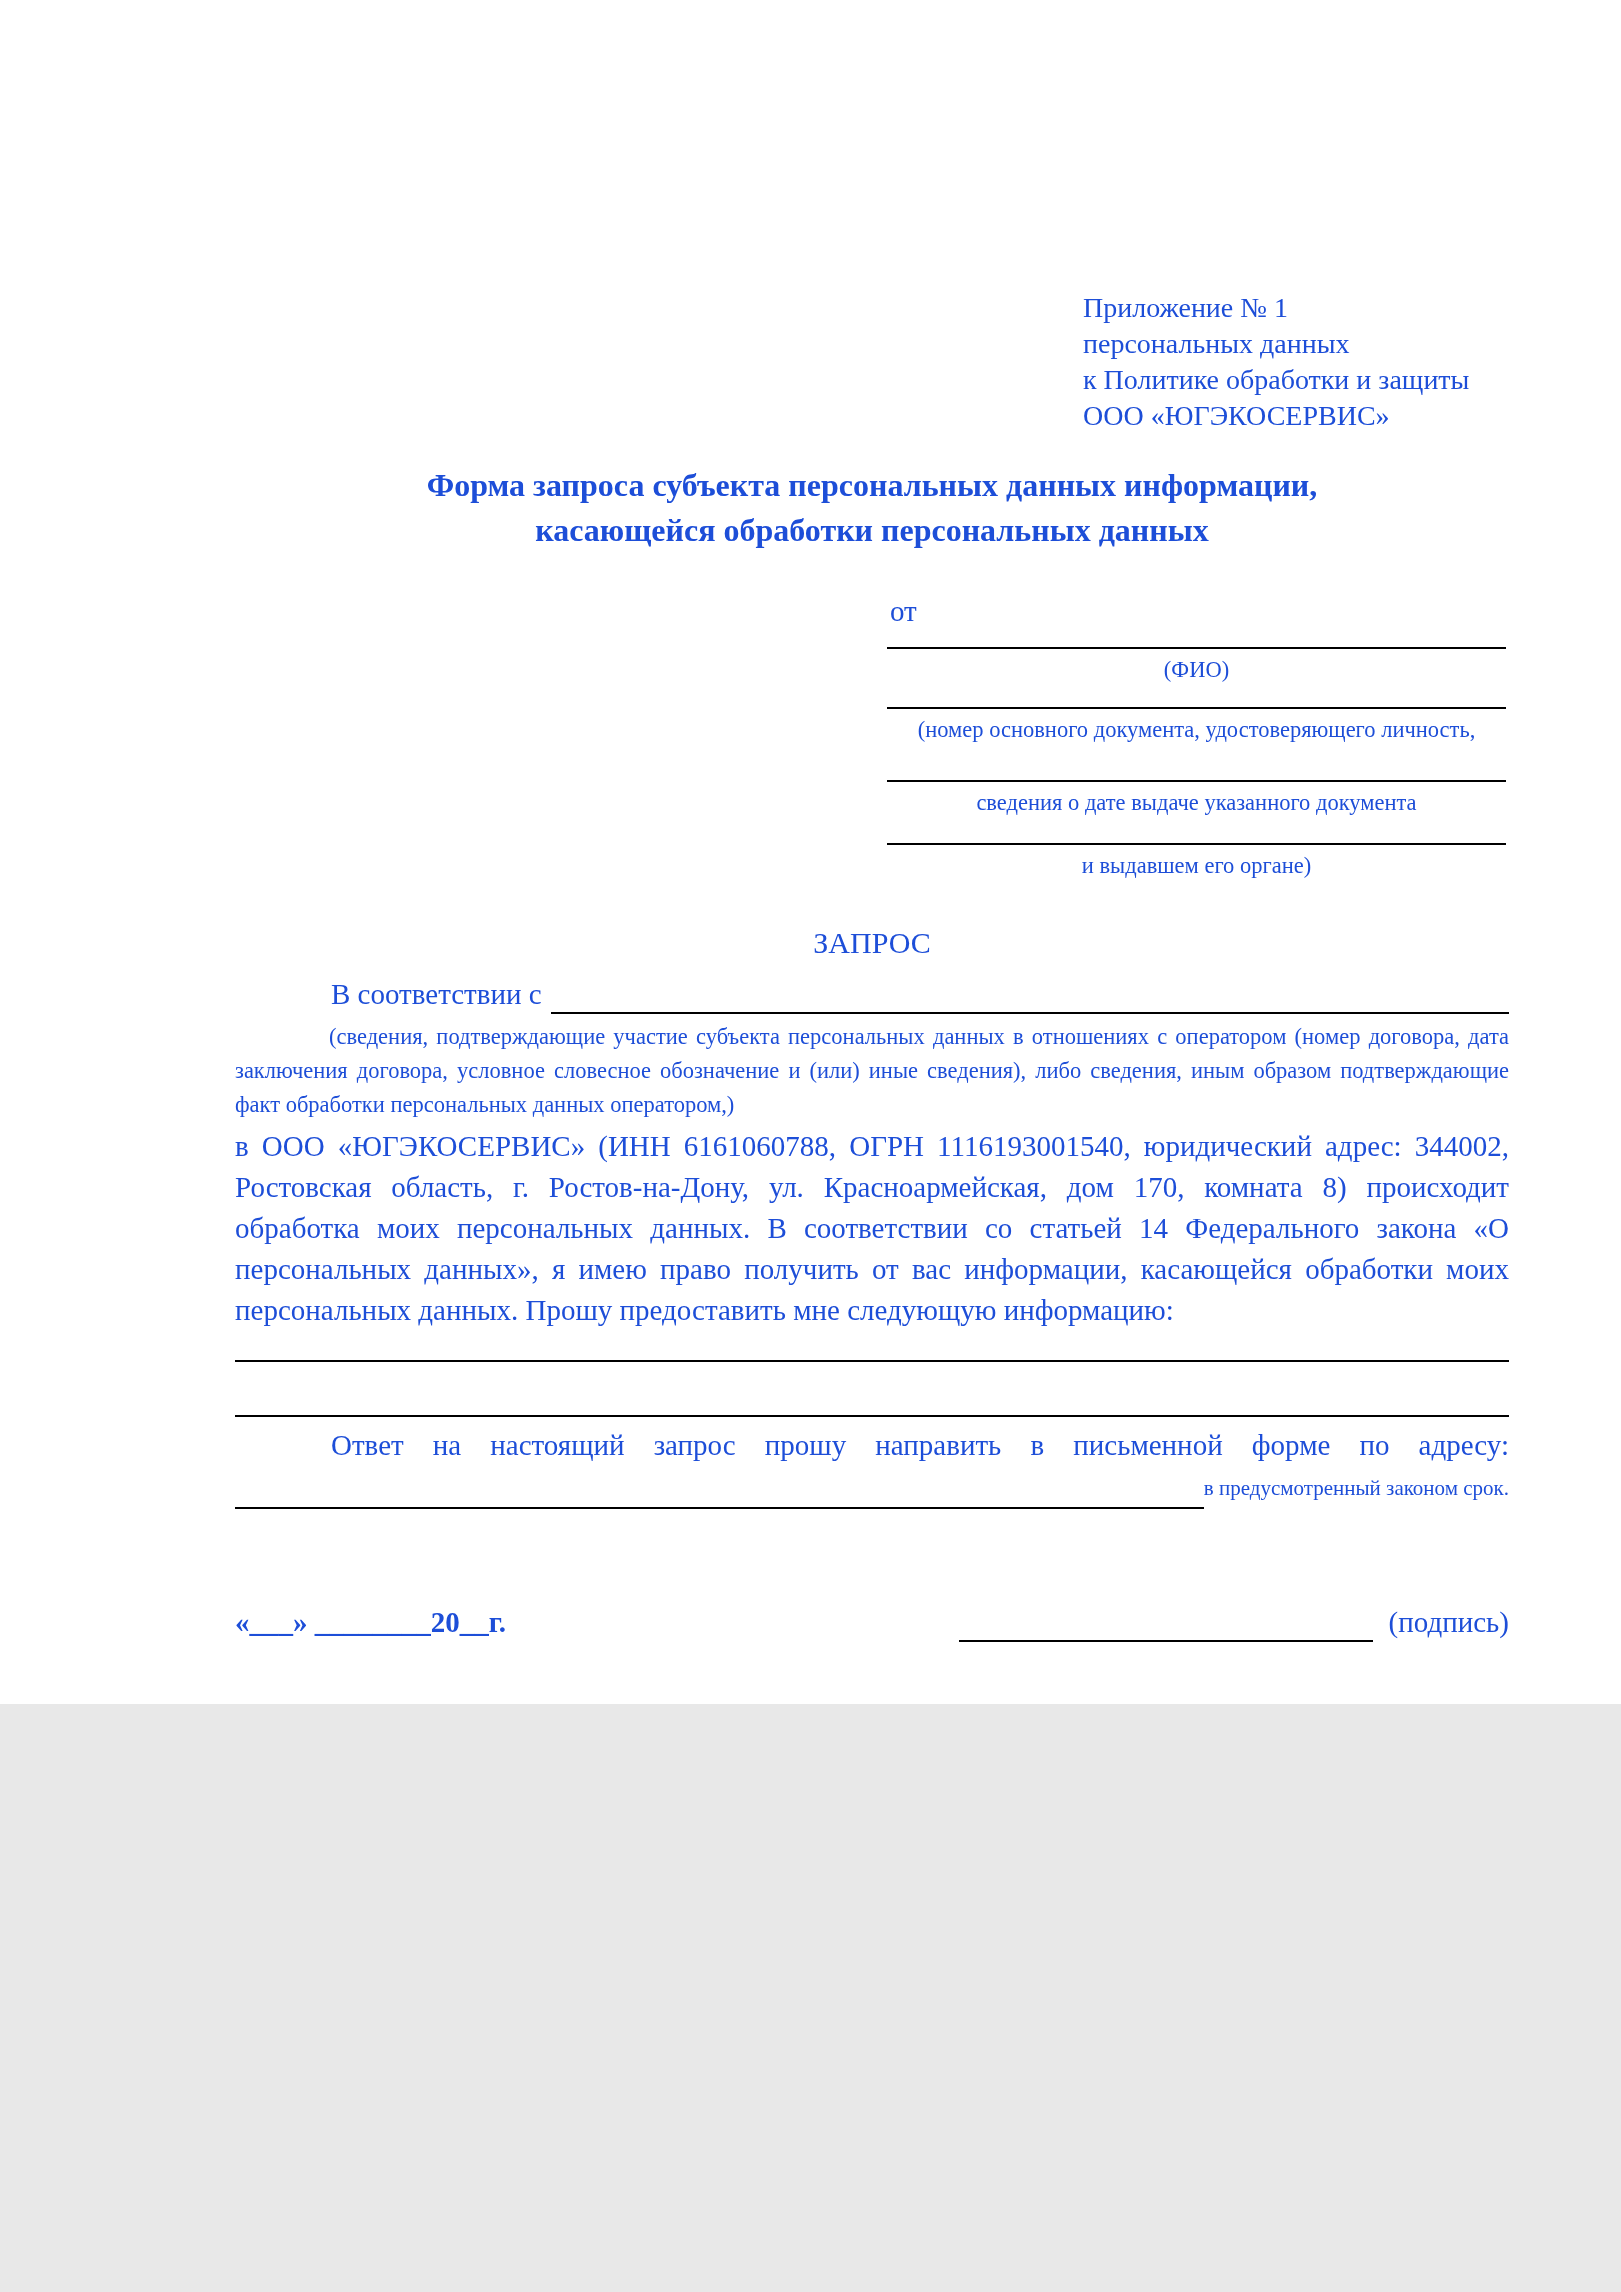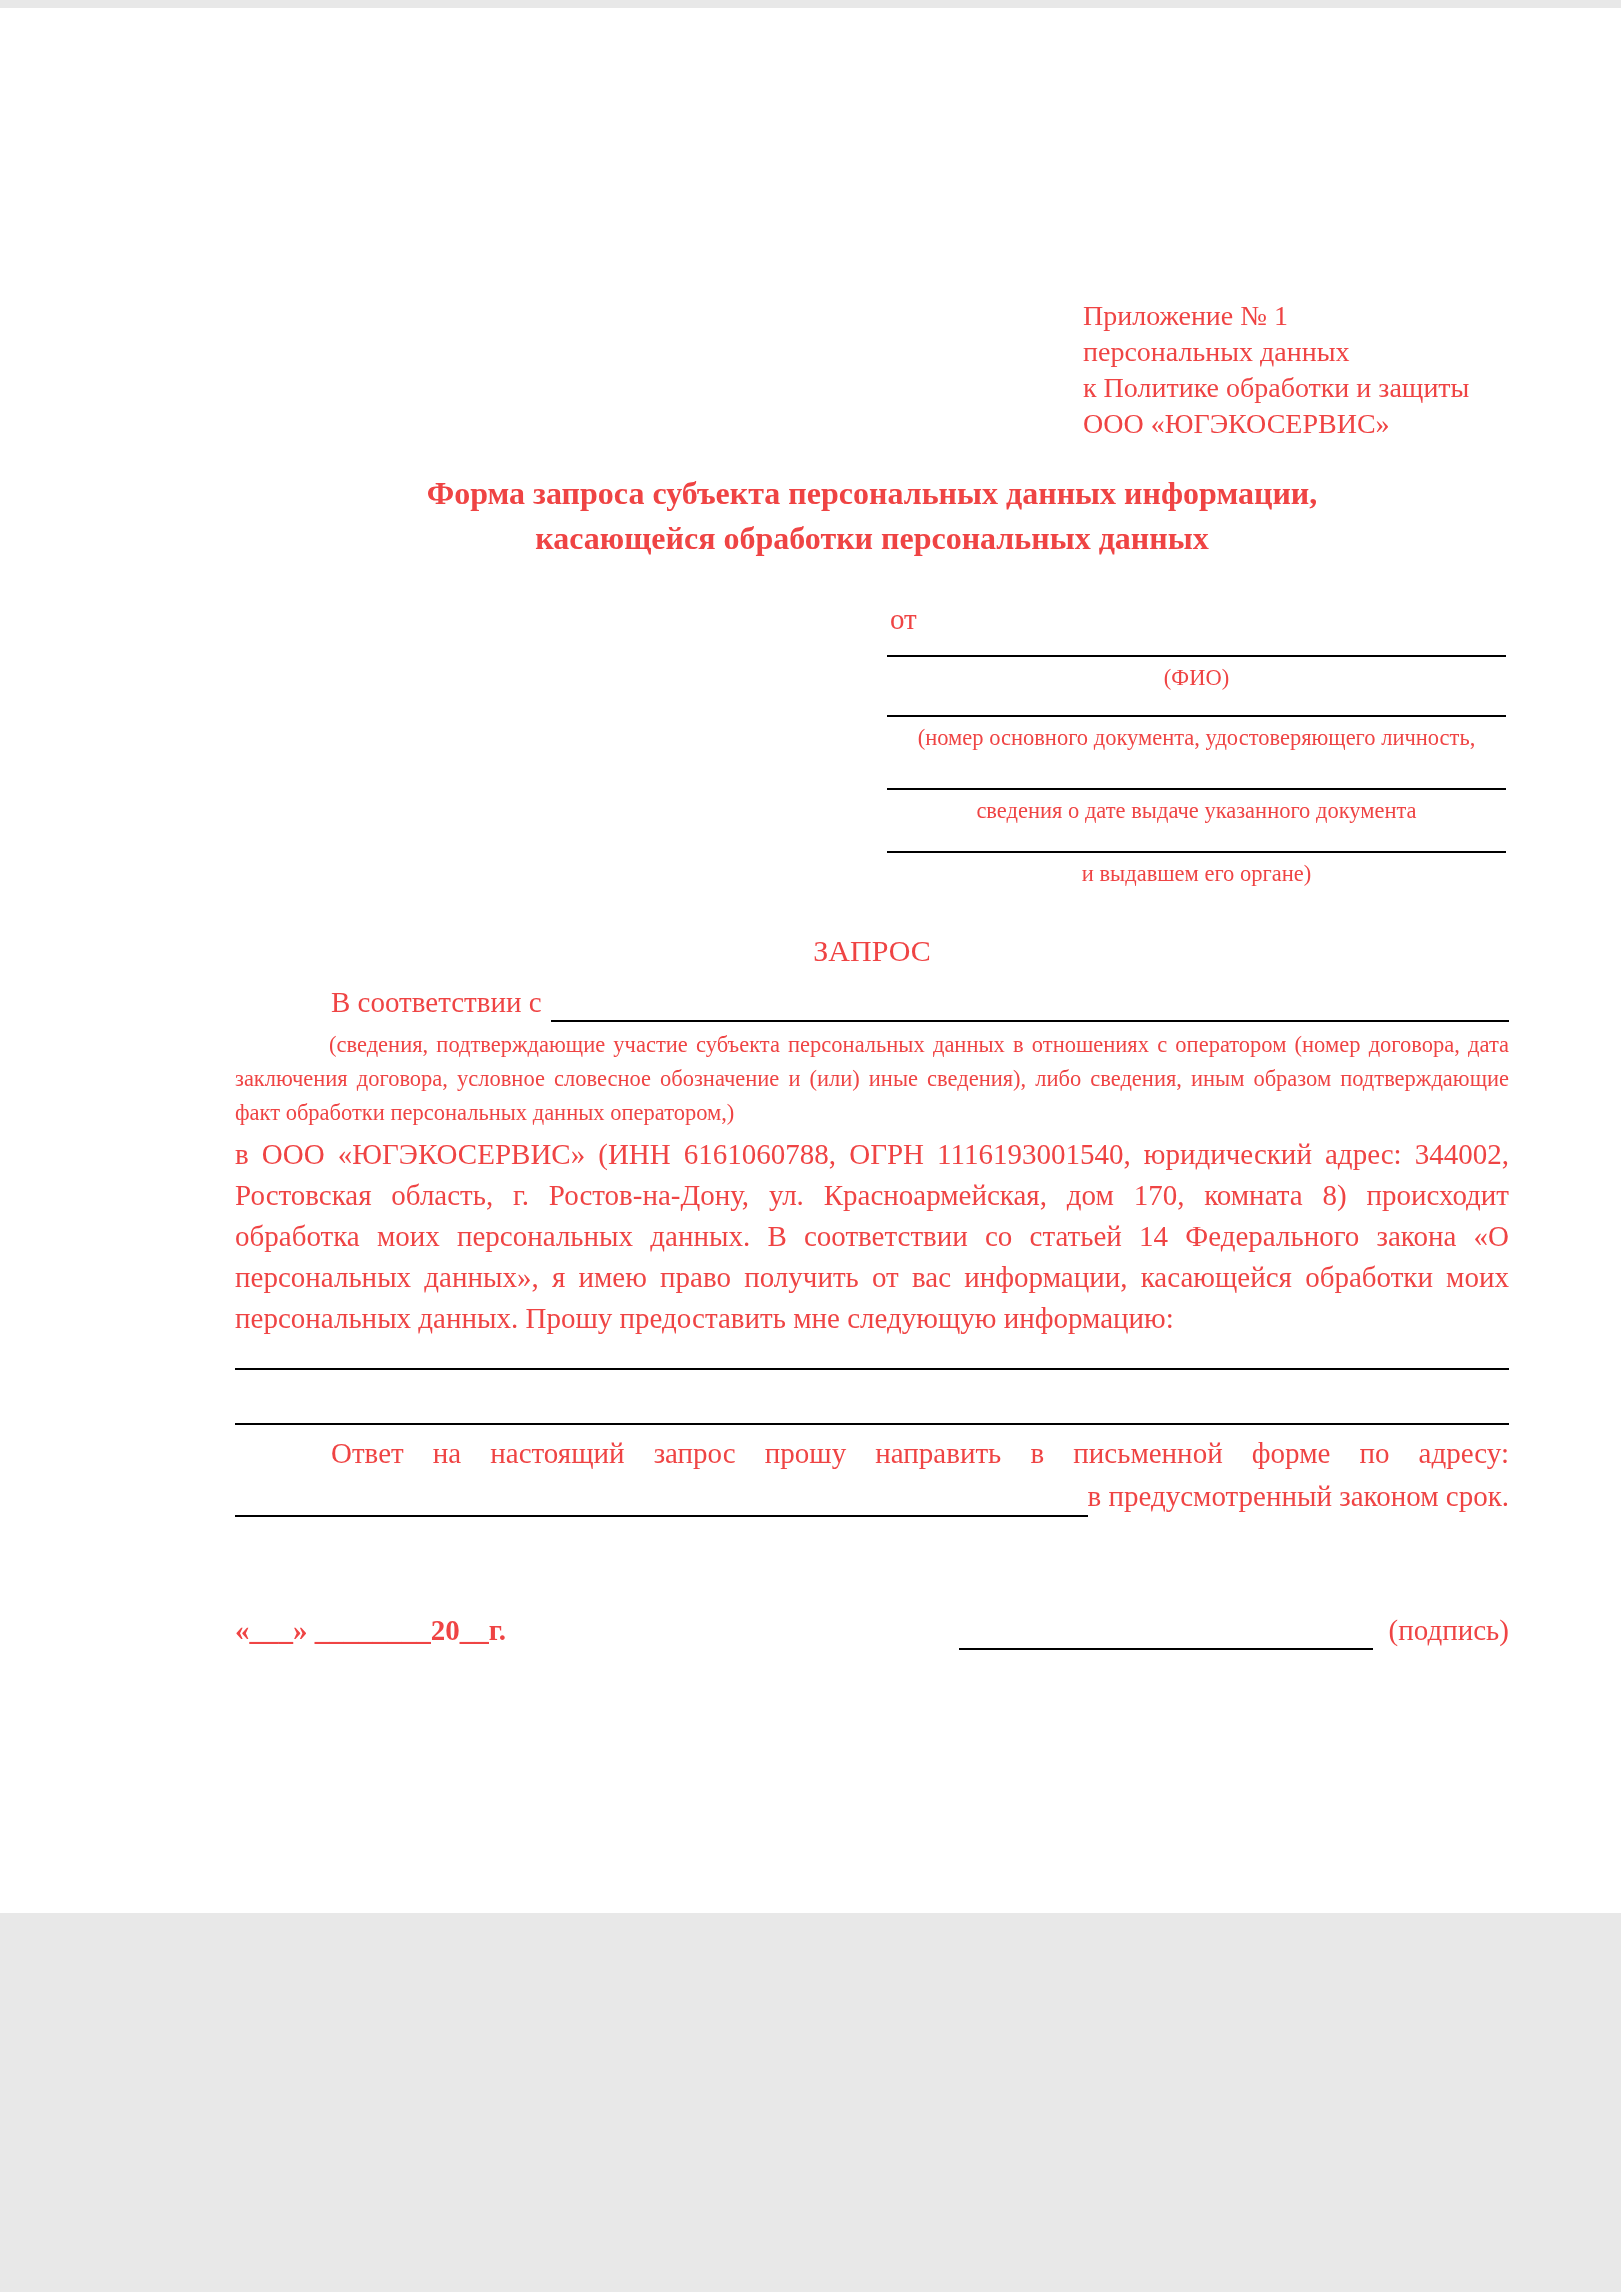--- a/index.html
+++ b/index.html
@@ -1,21 +1,21 @@
 <!DOCTYPE html>
 <html><head>
 <meta charset="utf-8">
 <style>
   html,body { margin:0; padding:0; background:#e8e8e8; }
   .page {
     position:relative;
-    width:1621px; height:1905px;
-    margin:8px auto;
+    width:1621px; height:1704px;
+    margin:0 auto;
     background:#ffffff;
-    color:#ef4444;
+    color:#1d4ed8;
     font-family:"Liberation Serif","DejaVu Serif",serif;
     overflow:hidden;
   }
   .content {
     position:absolute;
     left:235px; top:0;
     width:1274px;
   }
   
   .appendix {
@@ -89,21 +89,21 @@
     margin-top:7.8px;
     font-size:29px;
     line-height:41px;
     text-indent:96px;
     text-align:justify;
     text-align-last:justify;
   }
   .reply-line2 {
     display:flex;
     align-items:flex-end;
-    font-size:29px;
+    font-size:21px;
     line-height:41px;
     margin-top:2px;
   }
   .reply-blank { flex:1; border-bottom:2.9px solid #000; height:35px; }
   .reply-tail { white-space:nowrap; }
   
   .sig-row {
     margin-top:94px;
     display:flex;
     align-items:flex-end;

